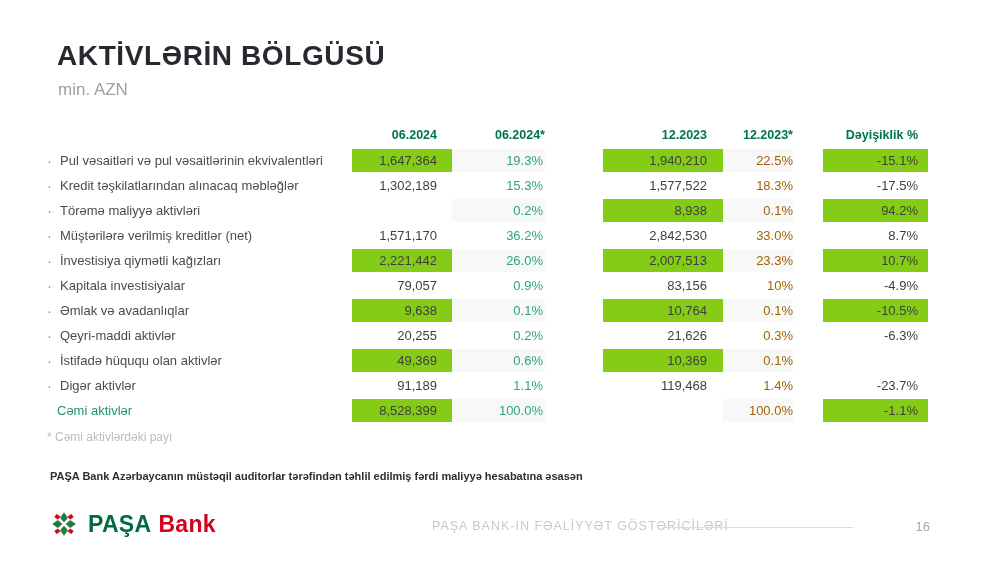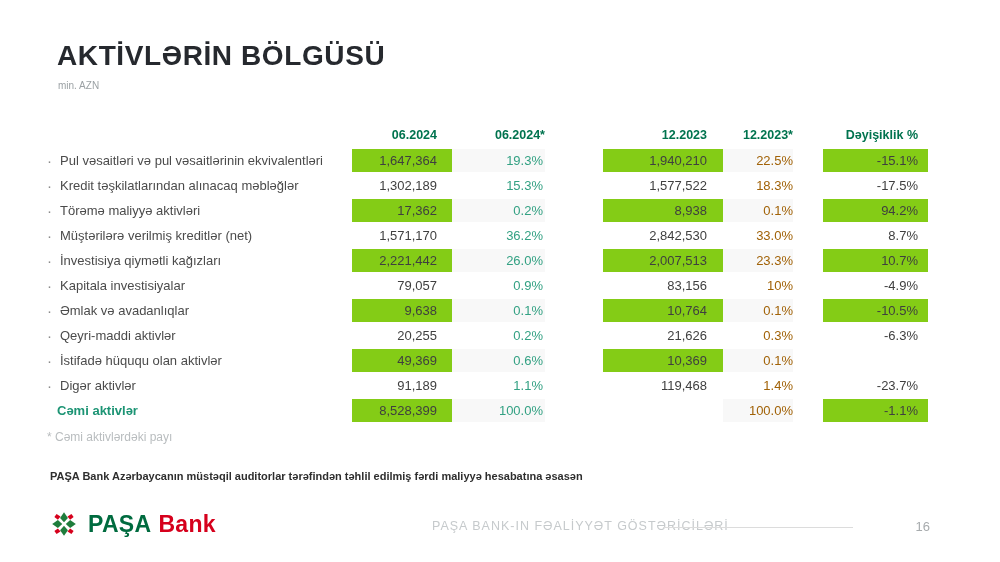--- a/index.html
+++ b/index.html
@@ -2,40 +2,40 @@
 <html><head>
 <meta charset="utf-8">
 <style>
   * { margin:0; padding:0; box-sizing:border-box; }
   html,body { background:#fff; }
   body { font-family:"Liberation Sans", sans-serif; }
   .page { position:relative; width:1000px; height:562px; background:#ffffff; overflow:hidden; }
 
   .title { position:absolute; left:57px; top:40px; font-size:28px; font-weight:700;
            letter-spacing:0.6px; color:#26292e; }
-  .subtitle { position:absolute; left:58px; top:80px; font-size:10px; color:#9ba1a4; }
+  .subtitle { position:absolute; left:58px; top:80px; font-size:17px; color:#9ba1a4; }
 
   .table { position:absolute; left:45px; top:122px; width:912px; }
   .trow { display:grid; grid-template-columns:307px 100px 93px 58px 120px 70px 30px 105px 1fr;
           height:25px; align-items:center; }
   .trow.head { height:26px; }
   .cell { font-size:13px; color:#3f3f3f; line-height:25px; white-space:nowrap; }
   .g1 { grid-column:1; } .g2 { grid-column:2; } .g3 { grid-column:3; }
   .g5 { grid-column:5; } .g6 { grid-column:6; } .g8 { grid-column:8; }
   .num { text-align:right; padding-right:15px; }
   .num2 { text-align:right; padding-right:16px; }
   .pct { text-align:right; padding-right:2px; color:#33a183; }
   .pct2 { text-align:right; padding-right:0; color:#a16207; }
   .chg { text-align:right; padding-right:10px; }
   .hcell { font-size:12.5px; font-weight:700; color:#00734e; }
   .label { color:#4b4b4b; display:flex; align-items:center; }
   .bullet { color:#8a8a8a; margin:0 8px 0 2px; font-size:15px; }
   .striped .boxbg { background:#84cc16; height:23px; line-height:23px; }
   .striped .lightbg { background:#f8f8f8; height:23px; line-height:23px; }
-  .total .label-total { color:#1c9474; font-weight:700; padding-left:12px; }
+  .total .label-total { color:#1c9474; font-weight:400; padding-left:12px; }
   .total .pct, .total .pct2 { font-weight:400; }
 
   .footnote1 { position:absolute; left:47px; top:430px; font-size:12px; color:#b9bdbf; }
   .footnote2 { position:absolute; left:50px; top:470px; font-size:11px; font-weight:600; color:#2e2e2e; }
 
   .footer { position:absolute; left:0; top:500px; width:1000px; height:52px; }
   .logo { position:absolute; left:50px; top:9px; display:flex; align-items:center; }
   .logo-icon { width:28px; height:30px; margin-right:10px; }
   .logo-word { font-size:23px; font-weight:700; letter-spacing:0.3px;text-align:right; }
   .logo-pasha { color:#006b3f; }
@@ -86,21 +86,20 @@
       <div class="cell g5 num2">1,577,522</div>
       <div class="cell g6 pct2">18.3%</div>
       <div class="cell g8 chg">-17.5%</div>
     </div>
 
     <div class="trow striped">
       <div class="cell g1 label">
           <span class="bullet">·</span>
           <span>Törəmə maliyyə aktivləri</span>
         </div>
-      <div class="cell g2 num boxbg">17,362</div>
       <div class="cell g3 pct lightbg">0.2%</div>
       <div class="cell g5 num2 boxbg">8,938</div>
       <div class="cell g6 pct2 lightbg">0.1%</div>
       <div class="cell g8 chg boxbg">94.2%</div>
     </div>
 
     <div class="trow">
       <div class="cell g1 label">
           <span class="bullet">·</span>
           <span>Müştərilərə verilmiş kreditlər (net)</span>

